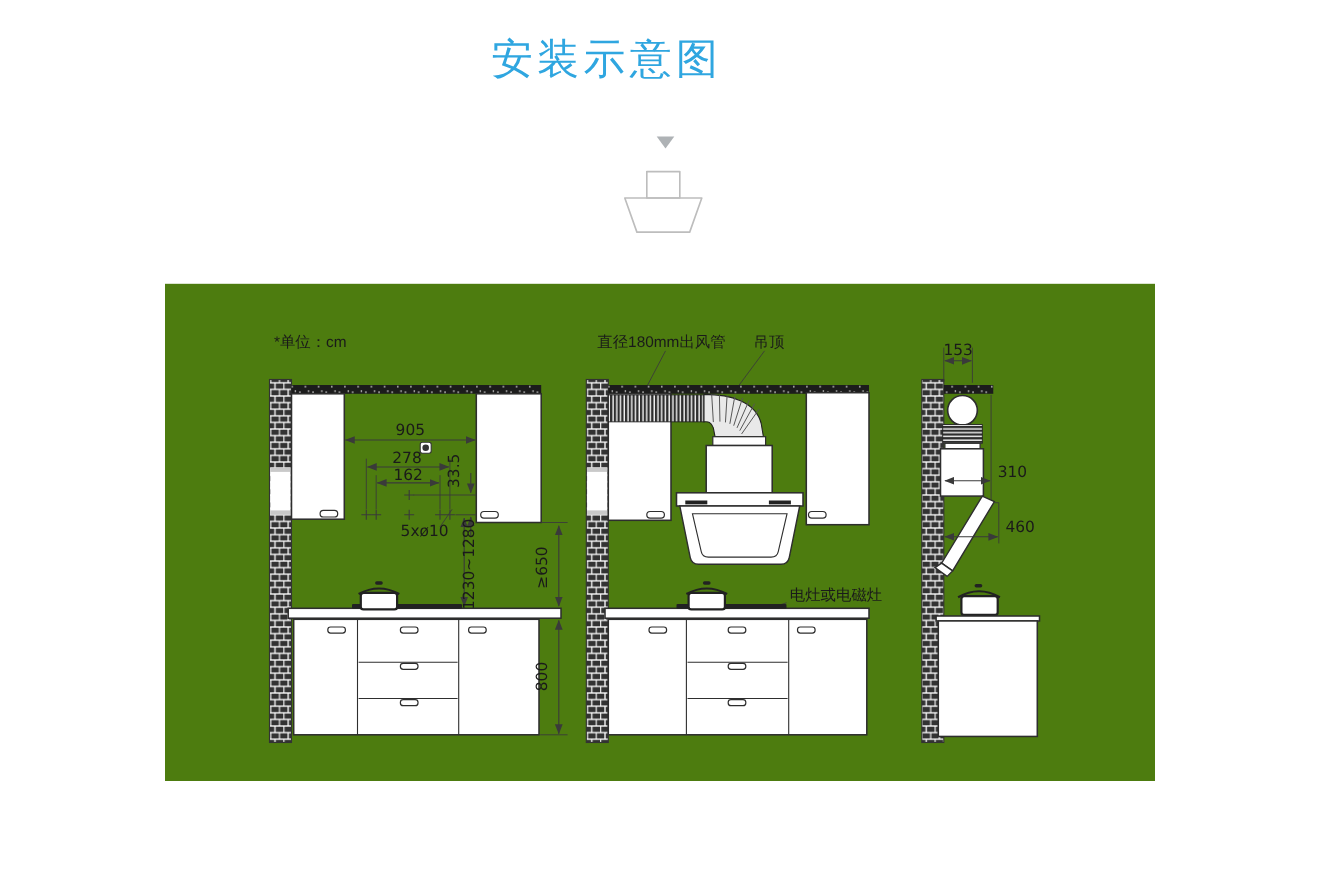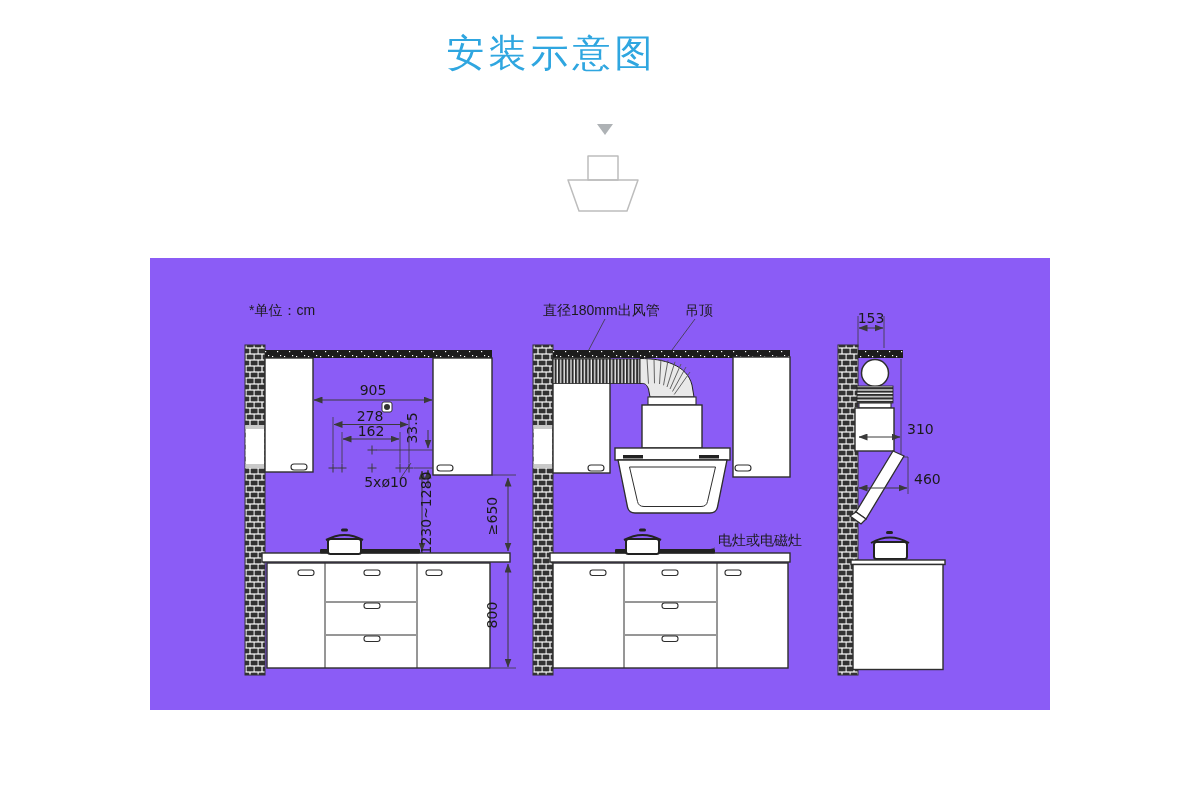--- a/index.html
+++ b/index.html
@@ -11,21 +11,21 @@
     position:absolute;top:28px;left:0;width:1103px;text-align:center;
     font-size:38px;letter-spacing:4px;color:#2FA6E0;font-weight:400;
   }
   .down-triangle{
     position:absolute;left:597px;top:124px;width:0;height:0;
     border-left:8px solid transparent;border-right:8px solid transparent;
     border-top:11px solid #aeb2b5;
   }
   .hood-glyph{position:absolute;left:565px;top:142px;}
   .panel{
-    position:absolute;left:150px;top:258px;width:900px;height:452px;background:#8b5cf6;
+    position:absolute;left:150px;top:258px;width:900px;height:452px;background:#4d7c0f;
   }
   
   .ln{stroke:#2e2e2e;stroke-width:1.4;fill:#fff;}
   .ln2{stroke:#2e2e2e;stroke-width:1.1;fill:#fff;}
   .thin{stroke:#2e2e2e;stroke-width:1;fill:none;}
   .dim{stroke:#3a3a3a;stroke-width:1;fill:none;}
   .ext{stroke:#3a3a3a;stroke-width:0.8;fill:none;}
   .cross{stroke:#3a3a3a;stroke-width:1;fill:none;}
   .dimtxt{font-family:"DejaVu Sans","Liberation Sans",sans-serif;font-size:14px;fill:#1a1a1a;}
   .cjk{font-family:"Liberation Sans","DejaVu Sans",sans-serif;font-size:14px;fill:#1a1a1a;}

